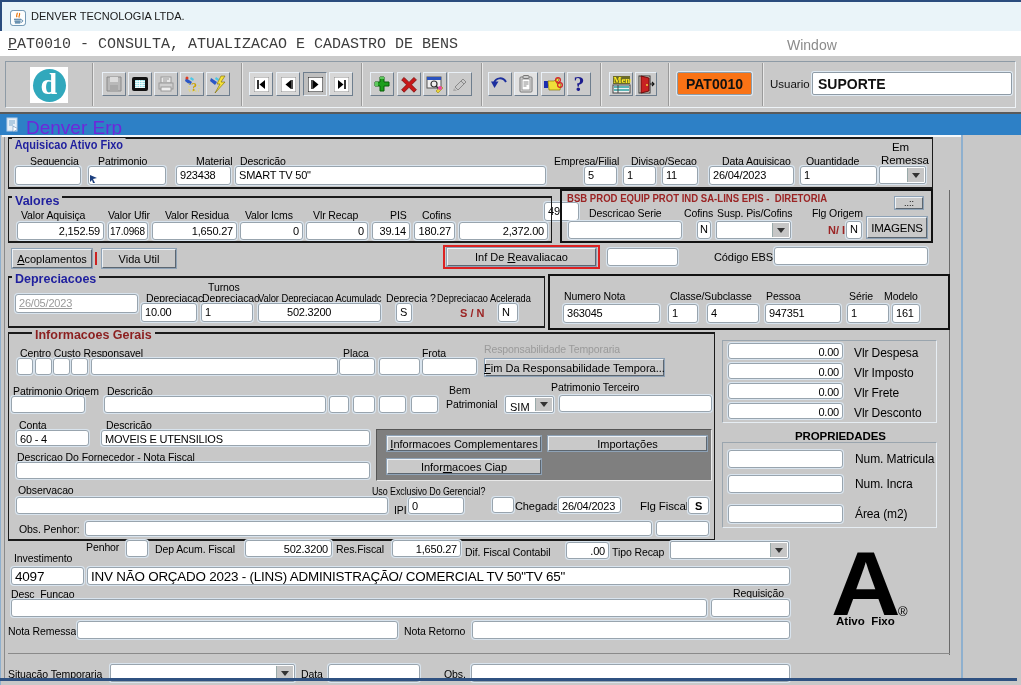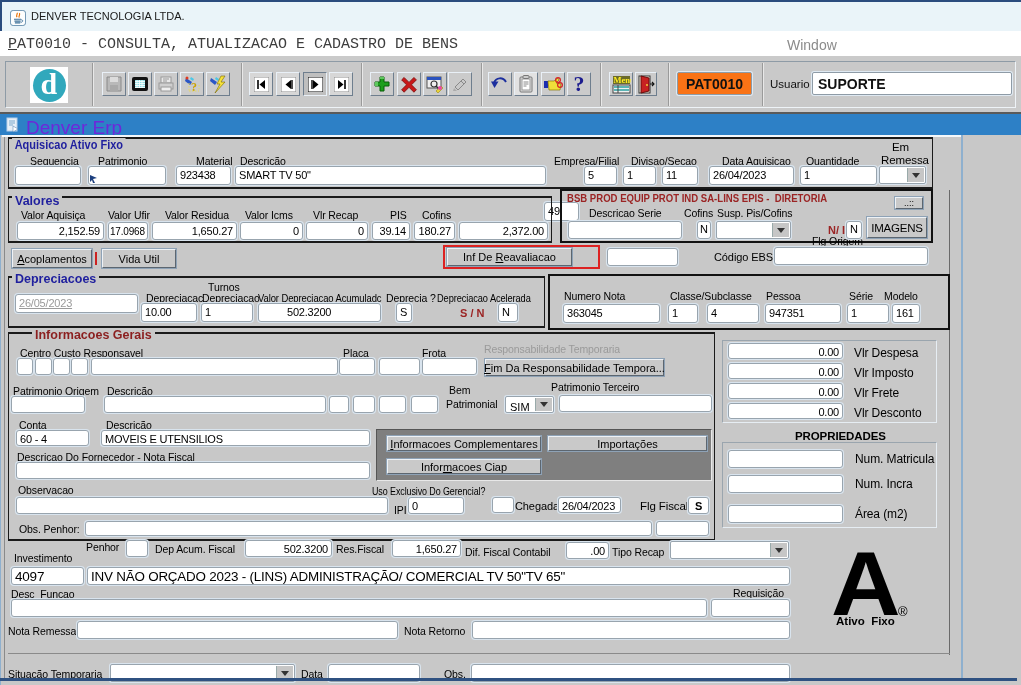--- a/index.html
+++ b/index.html
@@ -294,38 +294,38 @@
     <div class="fld r" style="left:306px;top:222px;width:62px;height:18px;">0</div>
     <div class="fld r" style="left:372px;top:222px;width:38px;height:18px;">39.14</div>
     <div class="fld r" style="left:414px;top:222px;width:41px;height:18px;">180.27</div>
     <div class="fld r" style="left:459px;top:222px;width:89px;height:18px;">2,372.00</div>
 
     <div class="grp" style="left:560px;top:189px;width:373px;height:54px;border-width:2px;border-color:#111;"></div>
     <div class="redtx" style="left:567px;top:192px;font-size:11px;transform:scaleX(0.87);transform-origin:left;">BSB PROD EQUIP PROT IND SA-LINS EPIS -&nbsp; DIRETORIA</div>
     <div class="lbl" style="left:589px;top:207px;">Descricao Serie</div>
     <div class="lbl" style="left:684px;top:207px;">Cofins</div>
     <div class="lbl" style="left:717px;top:207px;">Susp. Pis/Cofins</div>
-    <div class="lbl" style="left:812px;top:207px;margin-top:28px;">Flg Origem</div>
+    <div class="lbl" style="left:812px;top:207px;">Flg Origem</div>
     <div class="fld" style="left:568px;top:221px;width:114px;height:18px;"></div>
     <div class="fld" style="left:697px;top:221px;width:14px;height:18px;padding:1px 2px;">N</div>
     <div class="dd" style="left:716px;top:221px;width:75px;height:18px;">
         <div class="arr"></div>
       </div>
     <div class="redtx" style="left:828px;top:224px;font-size:11px;">N/ I</div>
     <div class="fld" style="left:846px;top:221px;width:16px;height:18px;padding:1px 3px;">N</div>
     <div class="btn" style="left:895px;top:197px;width:28px;height:12px;font-size:9px;line-height:8px;">..::</div>
     <div class="btn" style="left:867px;top:217px;width:60px;height:21px;font-size:11.5px;letter-spacing:-0.2px;">IMAGENS</div>
 
     <div class="btn" style="left:12px;top:249px;width:80px;height:19px;">
         <span><u>A</u>coplamentos</span>
       </div>
     <div class="abs" style="left:95px;top:252px;width:3px;height:13px;border-left:2px solid #cc2222;"></div>
     <div class="btn" style="left:102px;top:249px;width:74px;height:19px;">Vida Util</div>
     <div class="abs" style="left:443px;top:245px;width:157px;height:24px;border:2px solid #d22;"></div>
-    <div class="btn" style="left:447px;top:248px;width:125px;height:18px;">
+    <div class="btn" style="left:447px;top:248px;width:149px;height:18px;">
         <span>Inf De <u>R</u>eavaliacao</span>
       </div>
     <div class="fld" style="left:607px;top:248px;width:71px;height:18px;"></div>
     <div class="lbl" style="left:714px;top:251px;font-size:11px;">Código EBS</div>
     <div class="fld" style="left:774px;top:247px;width:154px;height:18px;"></div>
 
     <div class="grp" style="left:8px;top:276px;width:537px;height:52px;"></div>
     <div class="gtitle" style="left:12px;top:272px;font-size:12.5px;">Depreciacoes</div>
     <div class="lbl" style="left:206px;top:281px;background:#c8c8c8;z-index:3;padding:0 2px;">Turnos</div>
     <div class="lbl" style="left:16px;top:292px;">Data 1° Depreciacao</div>

